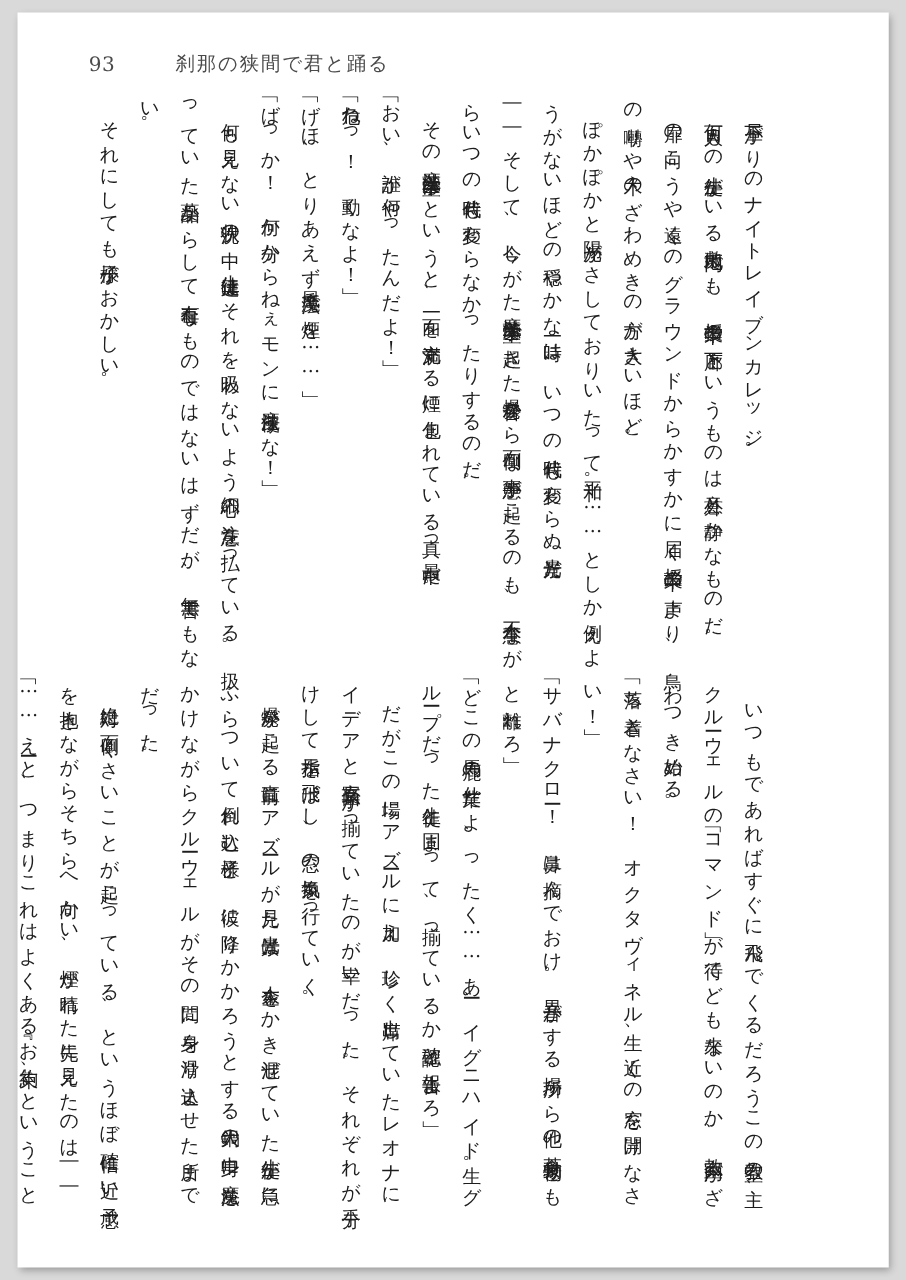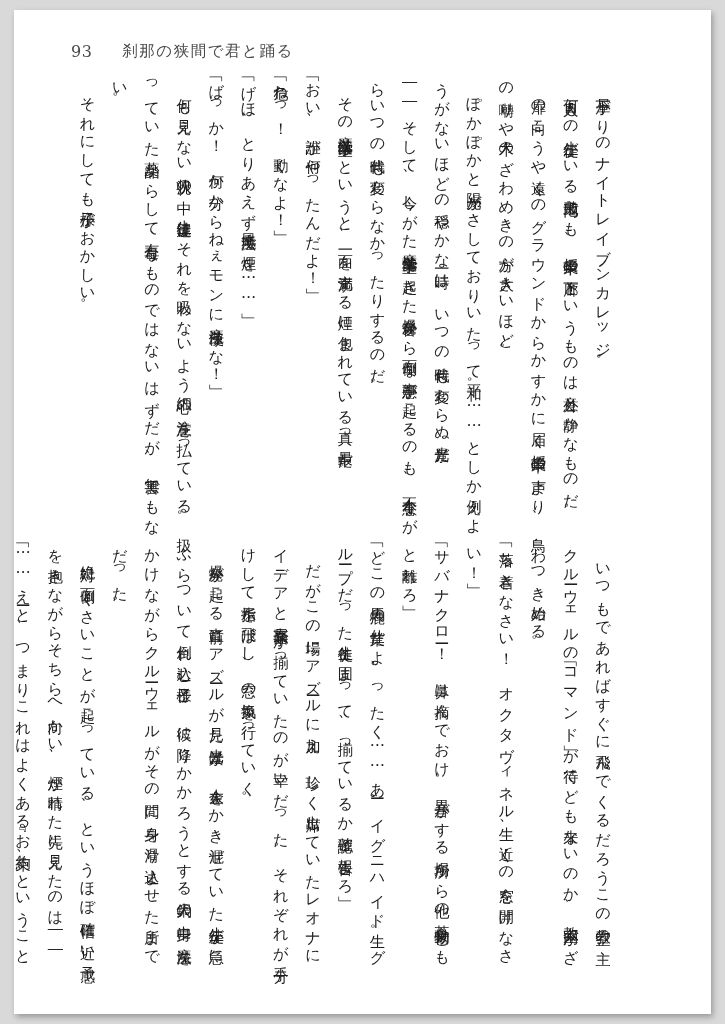--- a/index.html
+++ b/index.html
@@ -43,21 +43,21 @@
     align-items: center;
     color: #4a4a4a;
   }
   .header-folio {
     margin-left: 57px;
     font-size: 16px;
     letter-spacing: 0.5px;
     font-family: "DejaVu Serif", "Liberation Serif", serif;
   }
   .header-title {
-    margin-left: 30px;
+    margin-left: 48px;
     font-size: 15.5px;
     letter-spacing: 1.5px;
     font-family: "DejaVu Serif", "Liberation Serif", serif;
   }
 
   
   .block {
     position: absolute;
     writing-mode: vertical-rl;
     -webkit-writing-mode: vertical-rl;

